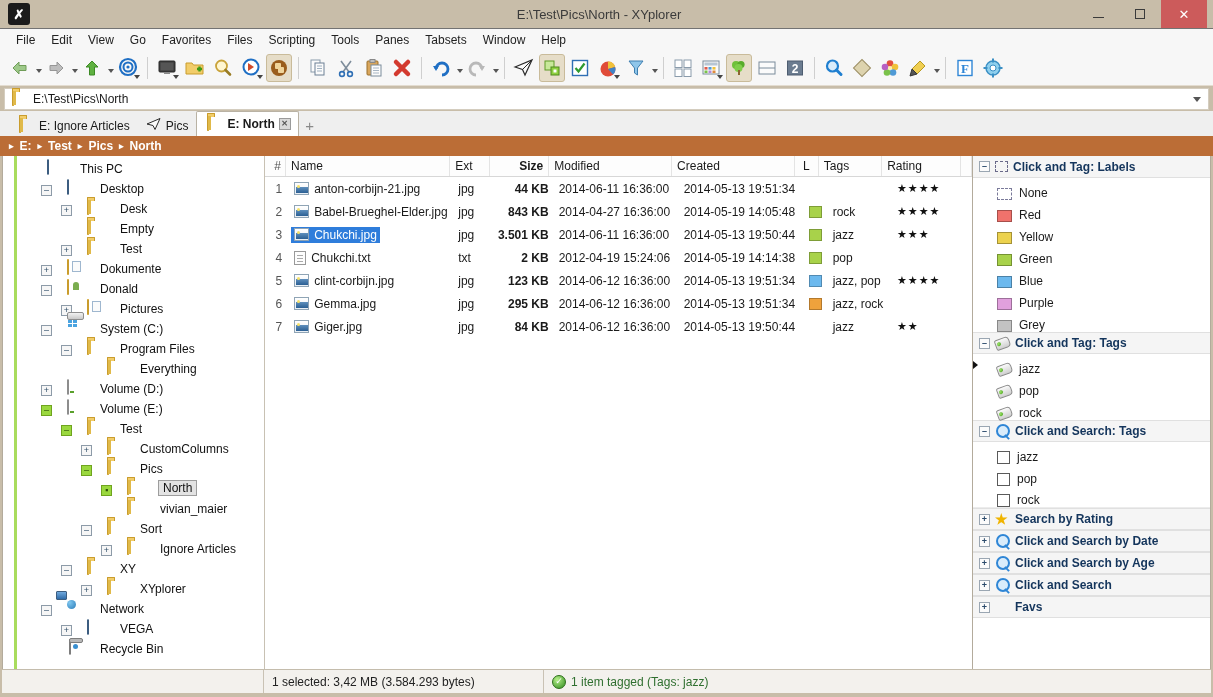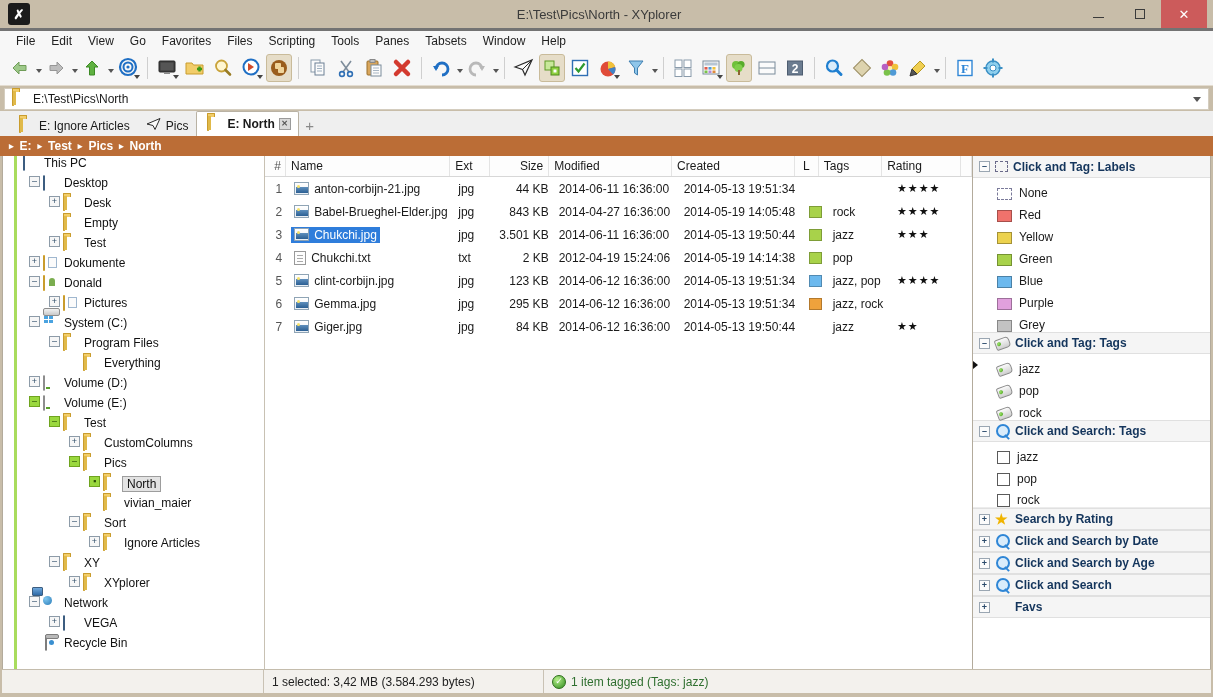--- a/index.html
+++ b/index.html
@@ -63,21 +63,21 @@
     width: 46px;
     margin-right: 6px;
   }
   .wc .minglyph { display:block; width:11px; height:1px; background:#3b3b3b; margin-top:7px;}
   .wc .maxglyph { display:block; width:10px; height:10px; border:1px solid #3b3b3b;}
 
   
   .menubar {
     height: 22px;
     background: #f7f7f7;
-    border-top: 3px solid #737373;
+    border-top: 1px solid #737373;
     display: flex;
     align-items: center;
     padding-left: 8px;
     flex: 0 0 22px;
   }
   .menu-item {
     padding: 2px 8px;
     font-size: 12px;
     color: #222;
     cursor: default;
@@ -222,25 +222,26 @@
     border-right: 1px solid #c8c1b3;
   }
   .tree-green-rail {
     position: absolute;
     left: 11px; top: 0; width: 3px; height: 100%;
     background: #a9dc5d;
   }
   .tnode {
     height: 20px;
     display: flex;
-    align-items: flex-start;
+    align-items: flex-end;
     font-size: 12px;
     color: #111;
     position: relative;
     white-space: nowrap;
+    gap: 12px;
   }
   .tgl {
     width: 11px; height: 11px;
     border: 1px solid #8d9ba8;
     background: #f6f6f6;
     display: inline-flex;
     align-items: center; justify-content: center;
     font-size: 9px; line-height: 1;
     color: #31506b;
     flex: 0 0 11px;
@@ -398,21 +399,21 @@
   .cell {
     display: flex; align-items: center;
     padding: 0 5px;
     overflow: hidden;
     white-space: nowrap;
   }
   .cell.r { justify-content: flex-end; }
   .c-num  { width: 22px; justify-content: flex-end; color:#555; padding-right:4px;}
   .c-name { width: 178px; }
   .c-ext  { width: 42px; }
-  .c-size { width: 64px; }
+  .c-size { width: 64px; font-weight: bold; }
   .c-mod  { width: 133px; }
   .c-cre  { width: 133px; }
   .c-l    { width: 25px; justify-content: center; }
   .c-tags { width: 68px; }
   .c-rate { width: 85px; }
   .namecell {
     display: inline-flex; align-items: center; gap: 5px;
     padding: 1px 3px;
   }
   .namecell.selected { background: #2f7ddb; color: #fff; }

